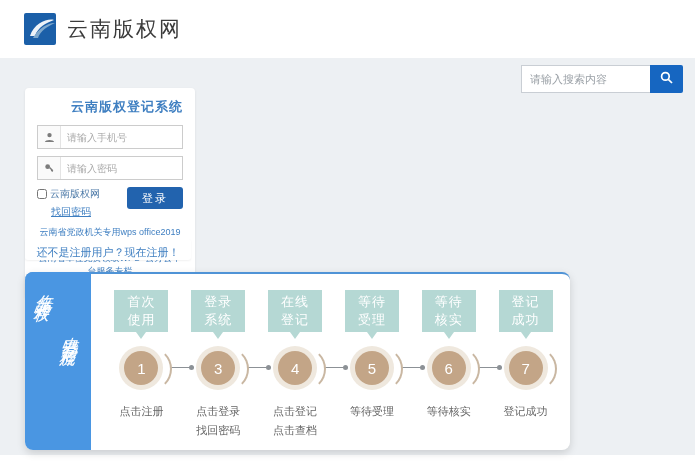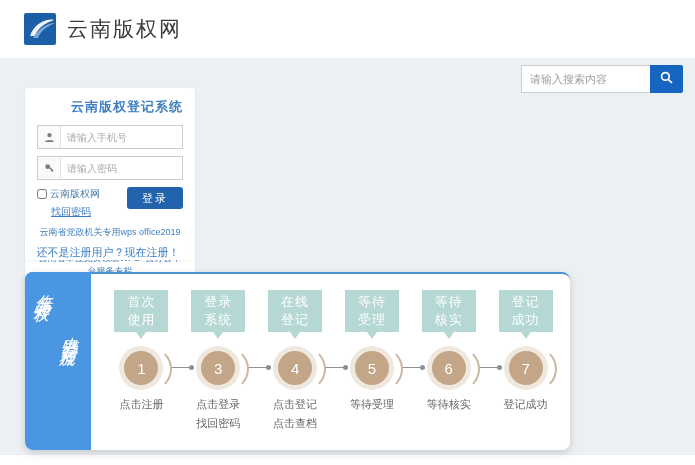--- a/index.html
+++ b/index.html
@@ -74,21 +74,21 @@
   .circle-row{position:relative;margin-top:14px;width:100%;height:44px;display:flex;justify-content:center;}
   .ring{width:44px;height:44px;border-radius:50%;background:#efe8de;display:flex;align-items:center;
         justify-content:center;position:relative;z-index:2;}
   .circle{width:34px;height:34px;border-radius:50%;background:var(--circle-tan,#c3a587);color:#fff;
         font-size:15px;display:flex;align-items:center;justify-content:center;}
   .arc{position:absolute;left:50%;top:50%;width:40px;height:40px;margin:-21px 0 0 -13px;
         border:2px solid transparent;border-right-color:#c9b7a2;border-radius:50%;z-index:1;}
   .connector{position:absolute;top:21px;left:calc(50% + 30px);width:calc(100% - 54px);height:1px;
         background:#8c9196;z-index:0;}
   .connector::after{content:"";position:absolute;right:0;top:-2px;width:5px;height:5px;border-radius:50%;background:#8c9196;}
-  .caption{margin-top:5px;font-size:11px;color:#666;line-height:1.7;}
+  .caption{margin-top:12px;font-size:11px;color:#666;line-height:1.7;}
 </style>
 </head>
 <body>
 
 <div class="page">
 
   <header class="header">
     <div class="logo">
       <span class="logo-mark">
         <svg width="32" height="32" viewBox="0 0 32 32">

